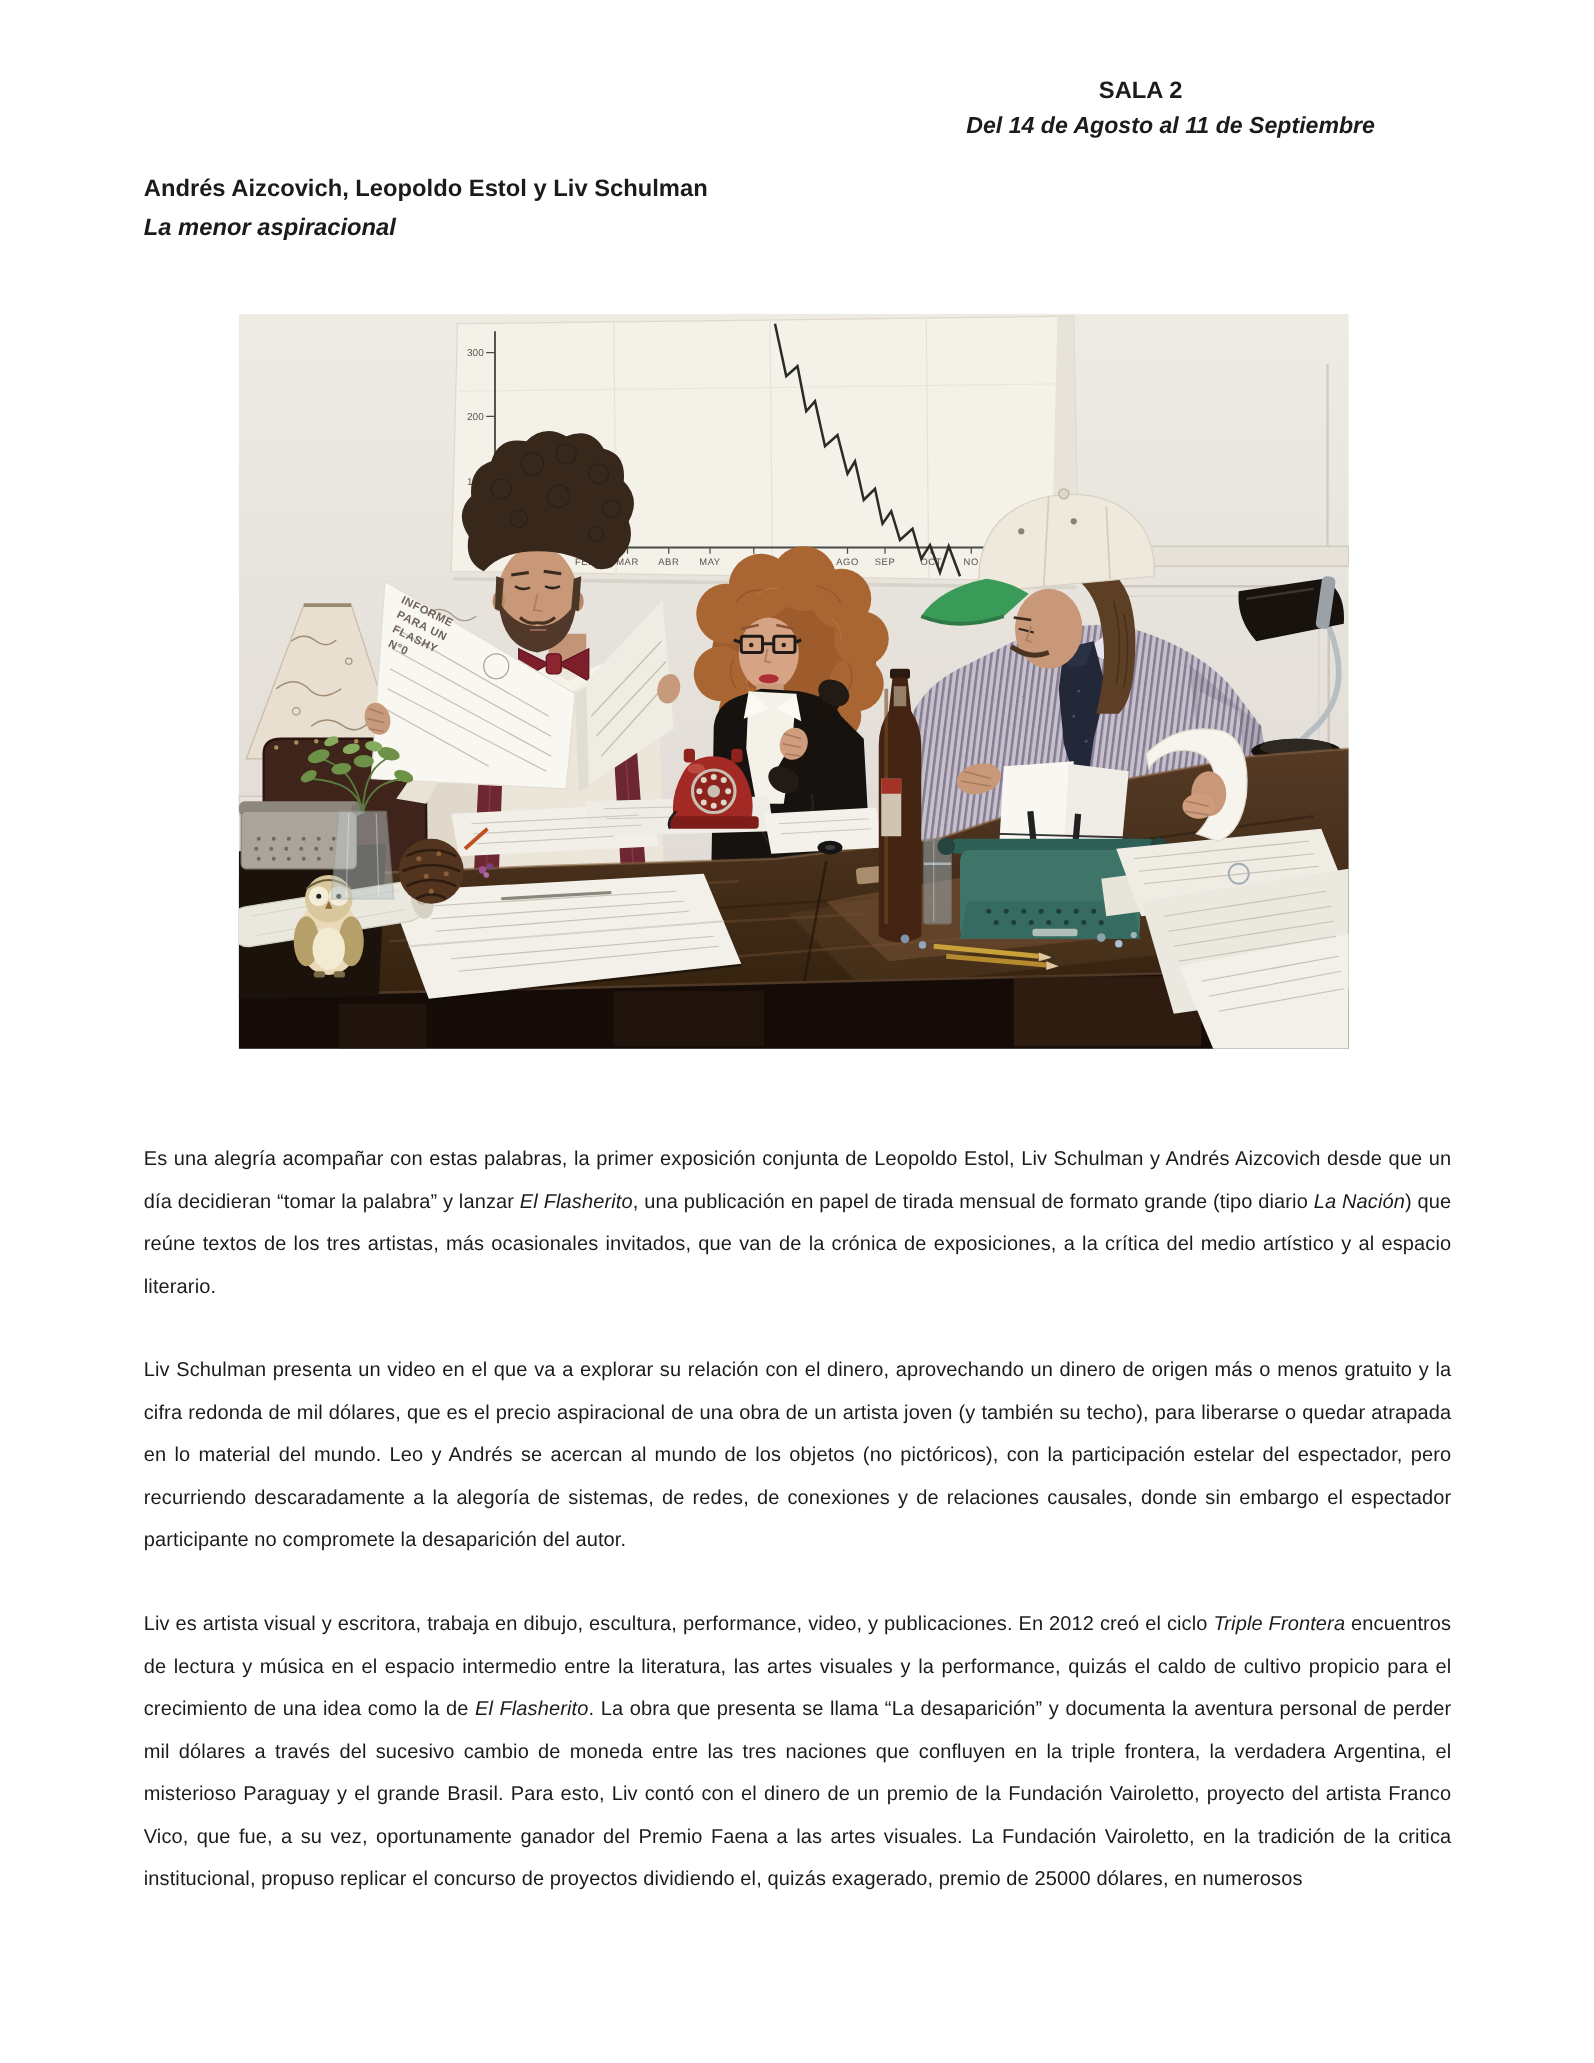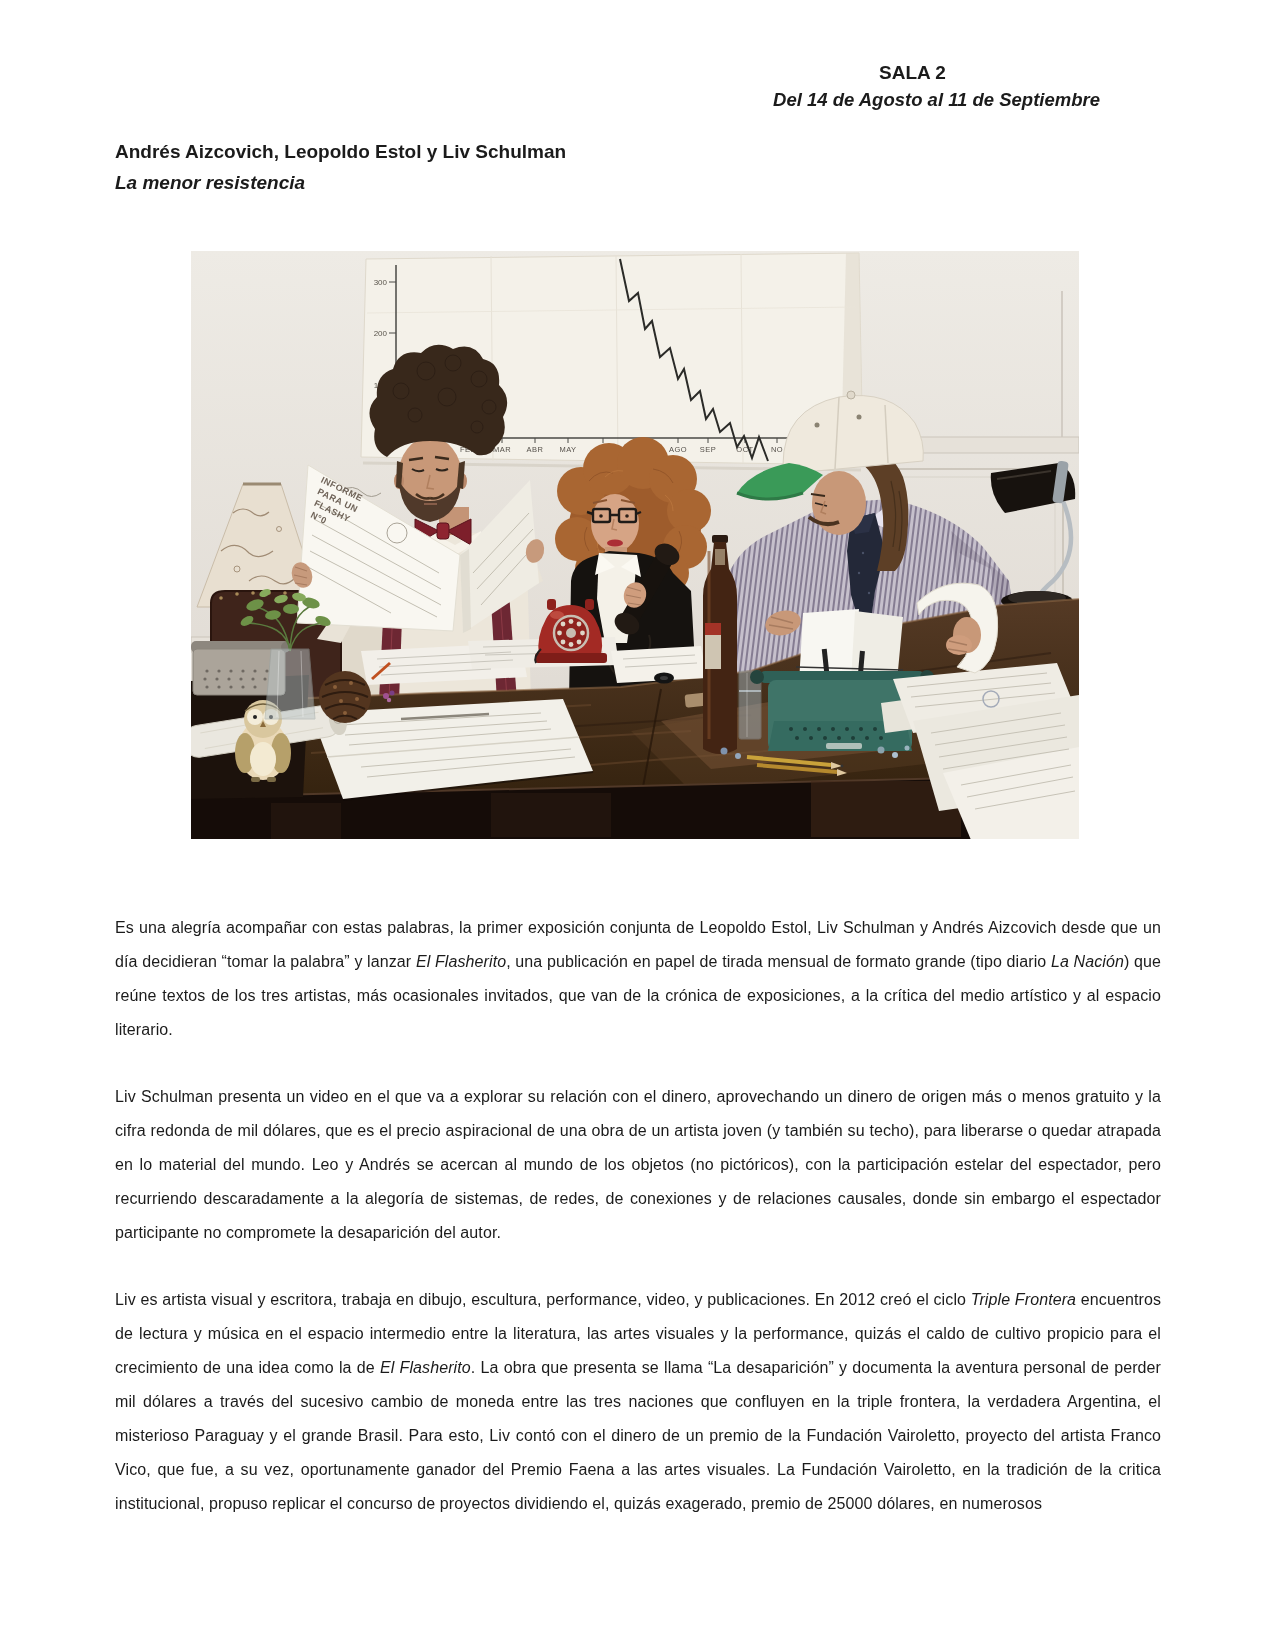--- a/index.html
+++ b/index.html
@@ -23,21 +23,21 @@
 
 <div class="page">
 
   <div class="hdr-right">
     <div class="sala">SALA 2</div>
     <div class="dates">Del 14 de Agosto al 11 de Septiembre</div>
   </div>
 
   <div class="hdr-left">
     <div class="artists">Andrés Aizcovich, Leopoldo Estol y Liv Schulman</div>
-    <div class="extitle">La menor resistencia</div>
+    <div class="extitle">La menor aspiracional</div>
   </div>
 
   <div class="photo-wrap">
   <svg width="888" height="588" viewBox="0 0 888 588" xmlns="http://www.w3.org/2000/svg">
     <defs>
       <linearGradient id="wallGrad" x1="0" y1="0" x2="0" y2="1">
         <stop offset="0" stop-color="#eeebe5"></stop>
             <stop offset="0.7" stop-color="#e2ddd6"></stop>
             <stop offset="1" stop-color="#d7d2ca"></stop>
       </linearGradient>

